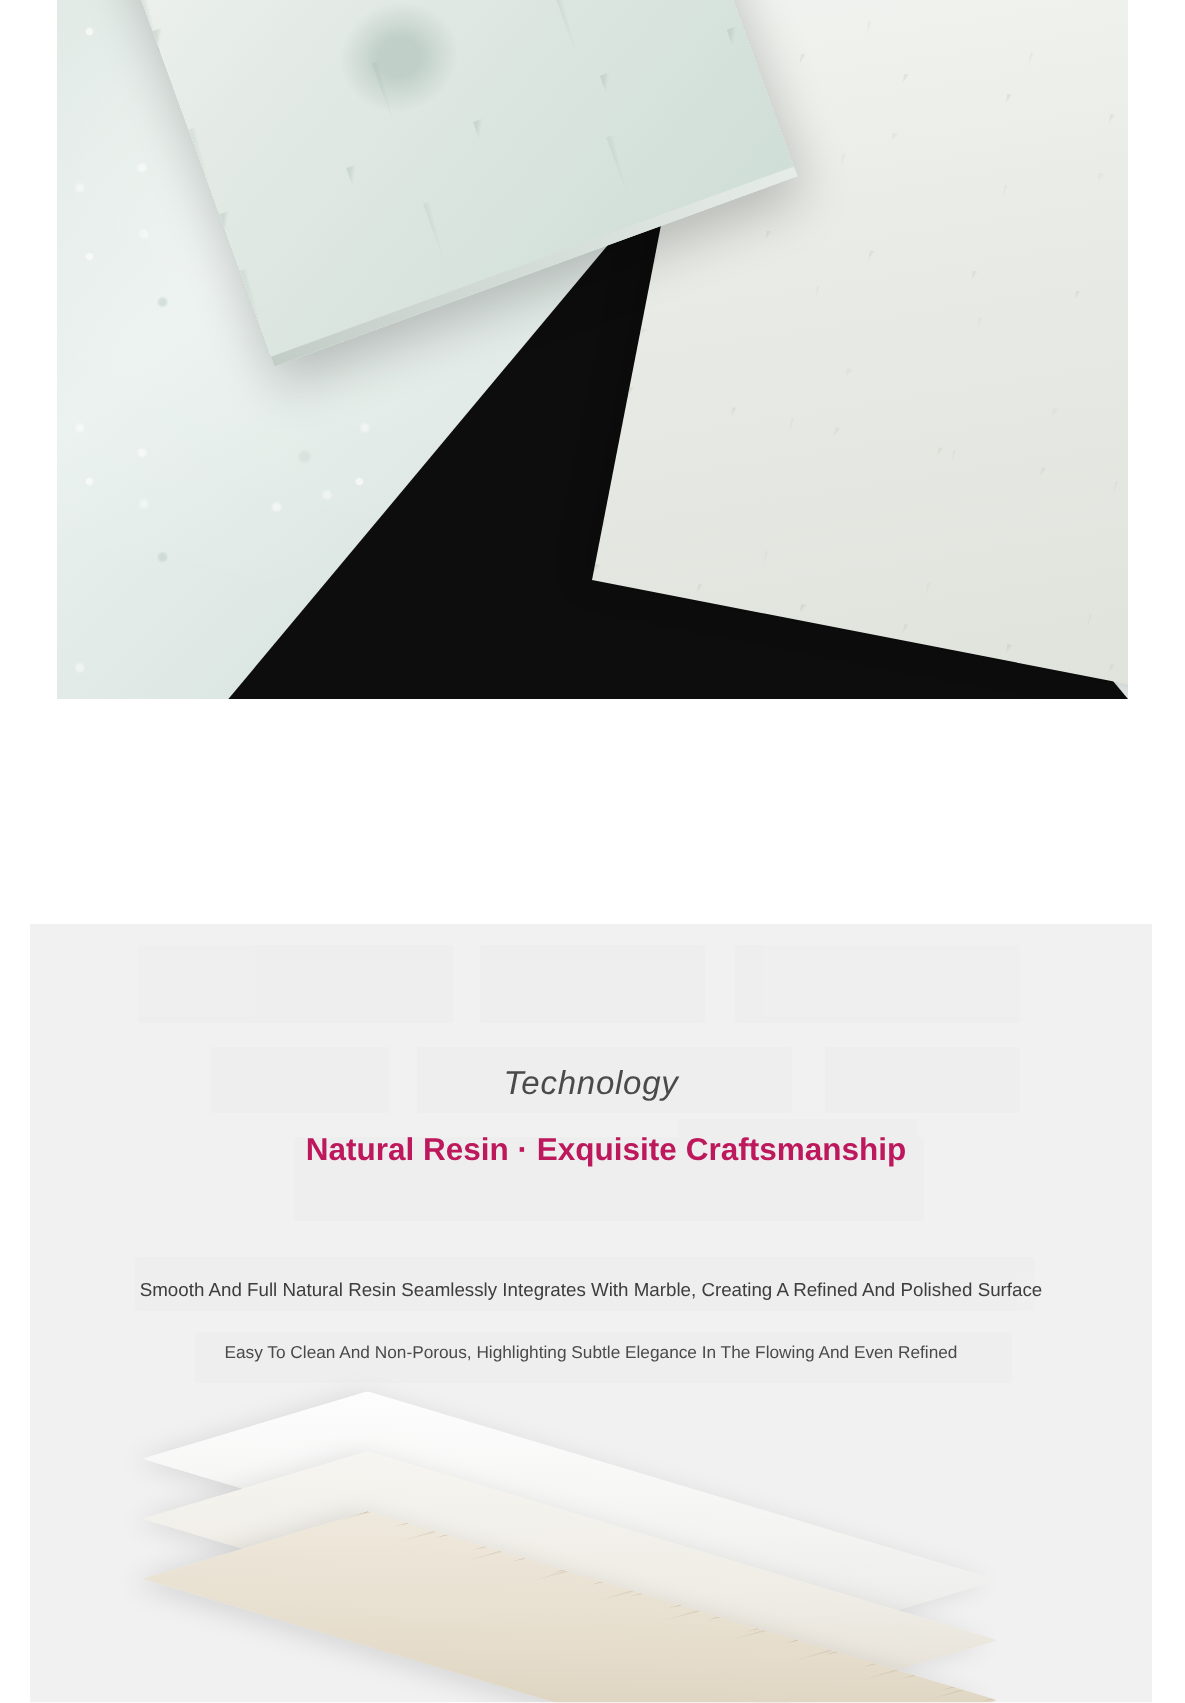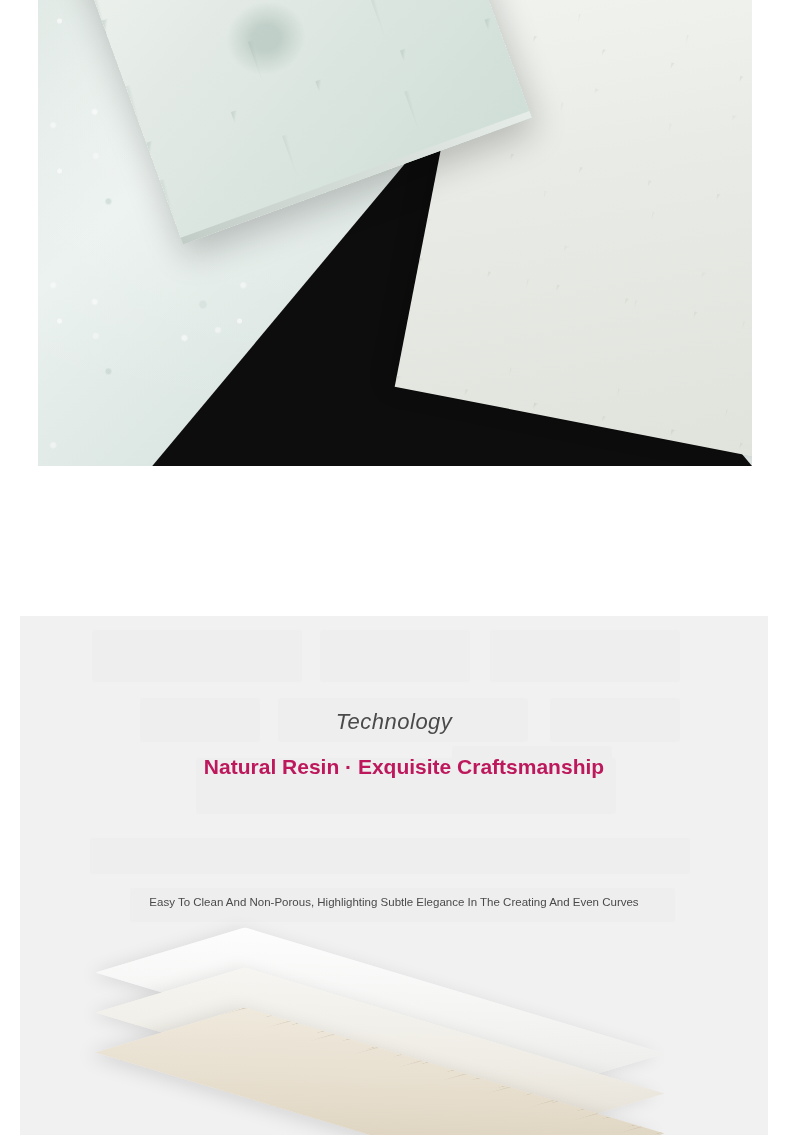--- a/index.html
+++ b/index.html
@@ -250,22 +250,23 @@
         <i class="b7"></i>
         <i class="b8"></i>
         <i class="b9"></i>
         <i class="b10"></i>
     </div>
 
     <div class="tech-kicker">Technology</div>
 
     <div class="tech-title">Natural Resin · Exquisite Craftsmanship</div>
 
-
-    <div class="tech-sub2">Easy To Clean And Non-Porous, Highlighting Subtle Elegance In The Creating And Even Curves</div>
+    <div class="tech-sub1">Smooth And Full Natural Resin Seamlessly Integrates With Marble, Creating A Refined And Polished Surface</div>
+
+    <div class="tech-sub2">Easy To Clean And Non-Porous, Highlighting Subtle Elegance In The Flowing And Even Refined</div>
 
     <div class="layers">
       <div class="layer layer-top">
         <div class="face"></div>
       </div>
       <div class="layer layer-mid">
         <div class="face"></div>
       </div>
       <div class="layer layer-bot">
         <div class="face"></div>

